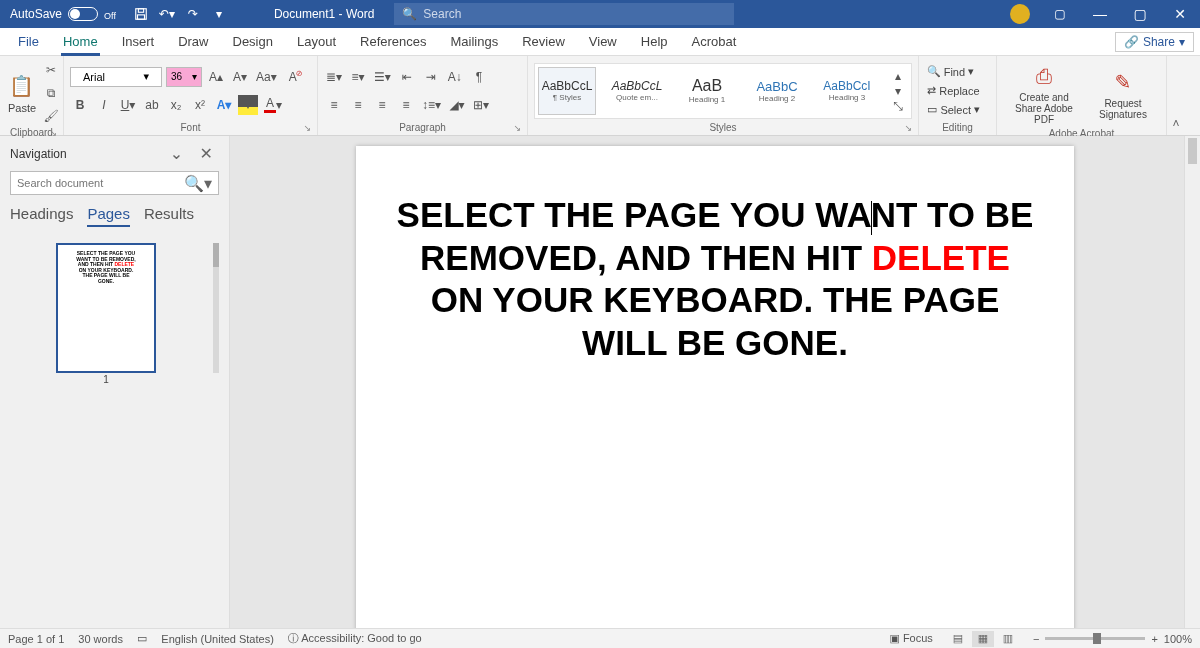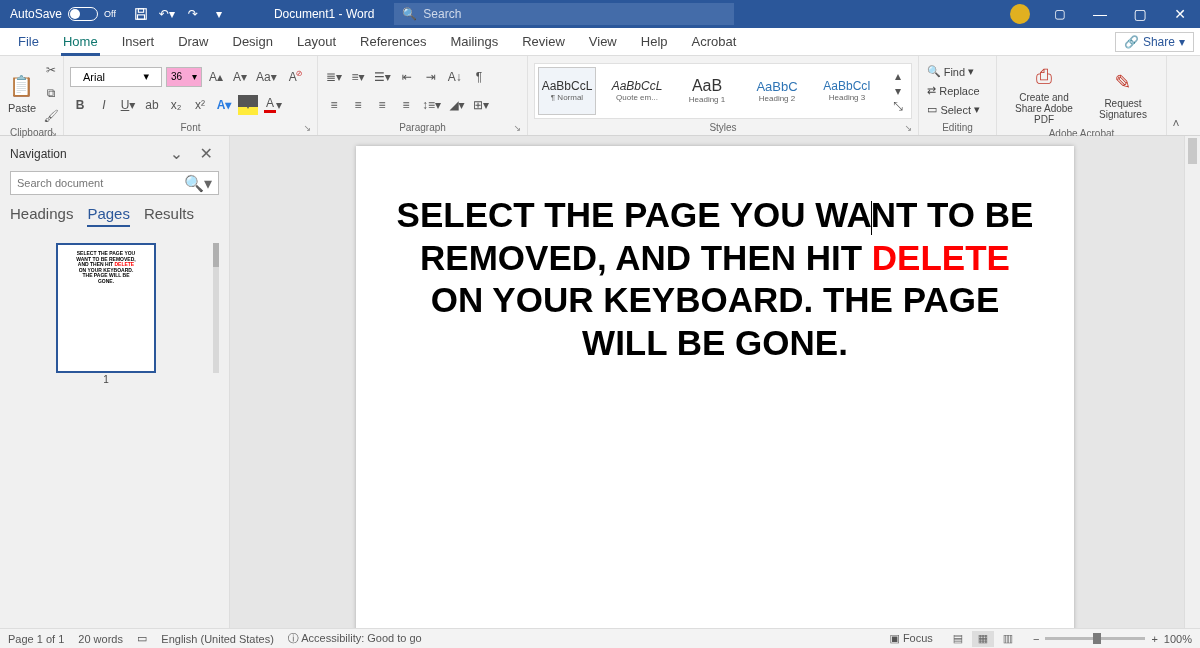--- a/index.html
+++ b/index.html
@@ -1,20 +1,20 @@
 <!DOCTYPE html>
 <html><head>
 <meta charset="utf-8">
 <style>
 * { margin:0; padding:0; box-sizing:border-box; font-family:"Segoe UI",Arial,sans-serif; }
 body { width:1200px; height:648px; overflow:hidden; background:#fff; position:relative; }
 
 
 .titlebar { height:28px; background:#2b579a; display:flex; align-items:center; color:#fff; font-size:12px; }
-.titlebar .autosave { display:flex; align-items:center; gap:6px; padding:0 10px; }
+.titlebar .autosave { display:flex; align-items:flex-end; gap:6px; padding:0 10px; }
 .titlebar .toggle { width:30px; height:14px; border:1px solid #fff; border-radius:7px; position:relative; }
 .titlebar .toggle::after { content:""; width:10px; height:10px; background:#fff; border-radius:50%; position:absolute; left:1px; top:1px; }
 .titlebar .qat { display:flex; gap:4px; padding:0 4px; }
 .titlebar .qat span { width:22px; height:22px; display:flex; align-items:center; justify-content:center; cursor:pointer; }
 .titlebar .doctitle { flex:0 0 auto; padding:0 20px 0 40px; }
 .titlebar .searchbox { flex:0 0 340px; height:22px; background:#446ca9; display:flex; align-items:center; padding:0 8px; gap:6px; }
 .titlebar .searchbox input { background:transparent; border:none; color:#fff; outline:none; font-size:12px; flex:1; }
 .titlebar .searchbox input::placeholder { color:#cfd9ea; }
 .titlebar .spacer { flex:1; }
 .titlebar .usercircle { width:20px; height:20px; background:#e0b020; border-radius:50%; margin:0 10px; }
@@ -212,21 +212,21 @@
       <span class="btn">⊞▾</span>
     </div>
     <div class="label"><span>Paragraph</span><span class="launcher">↘</span></div>
   </div>
 
   <div class="group" style="flex:0 0 auto">
     <div class="body">
       <div class="stylesbody">
       <div class="stylebox sel">
             <div class="sample">AaBbCcL</div>
-            <div>¶ Normal</div>
+            <div>¶ Styles</div>
           </div>
       <div class="stylebox">
             <div class="sample" style="font-style:italic">AaBbCcL</div>
             <div>Quote em...</div>
           </div>
       <div class="stylebox">
             <div class="samplebig">AaB</div>
             <div>Heading 1</div>
           </div>
       <div class="stylebox">
@@ -322,21 +322,21 @@
       </p>
     </div>
     <div class="vscroll">
         <div class="vt"></div>
       </div>
   </div>
 </div>
 
 <div class="statusbar">
   <span>Page 1 of 1</span>
-  <span>20 words</span>
+  <span>30 words</span>
   <span>▭</span>
   <span>English (United States)</span>
   <span>ⓘ <span>Accessibility: Good to go</span></span>
   <div class="spacer"></div>
   <span>▣ <span>Focus</span></span>
   <span class="viewbtns">
     <span>▤</span>
     <span class="active">▦</span>
     <span>▥</span>
   </span>

